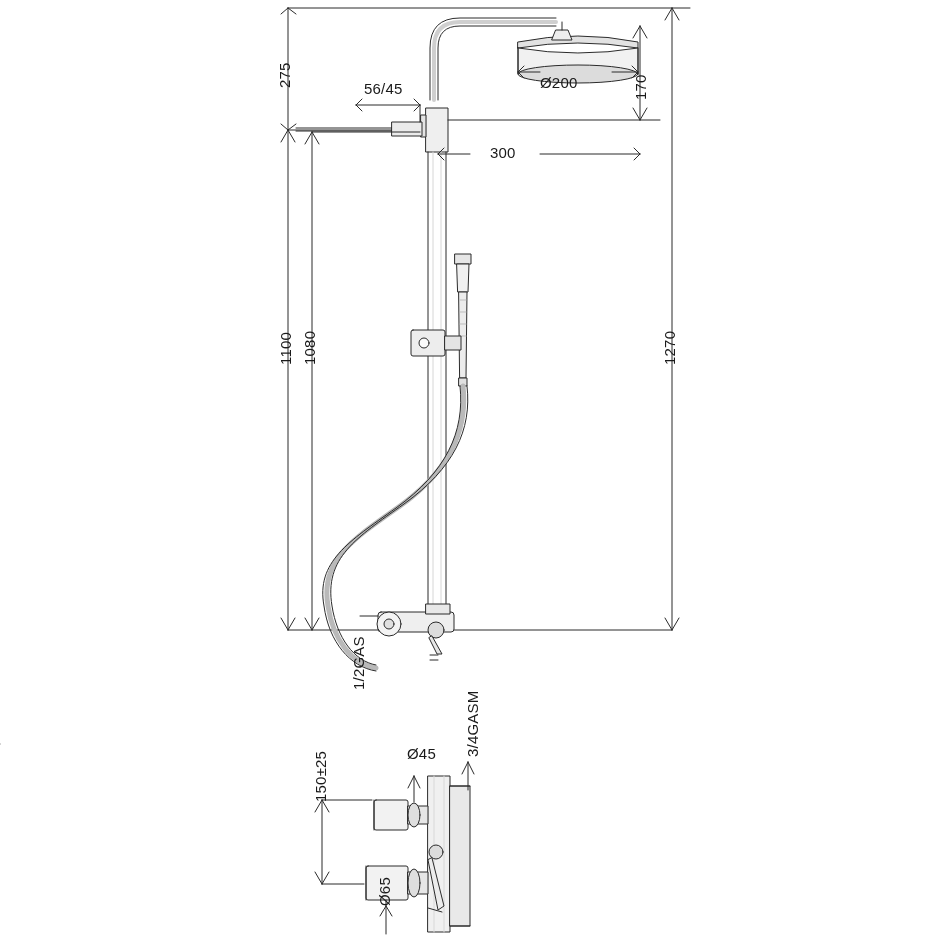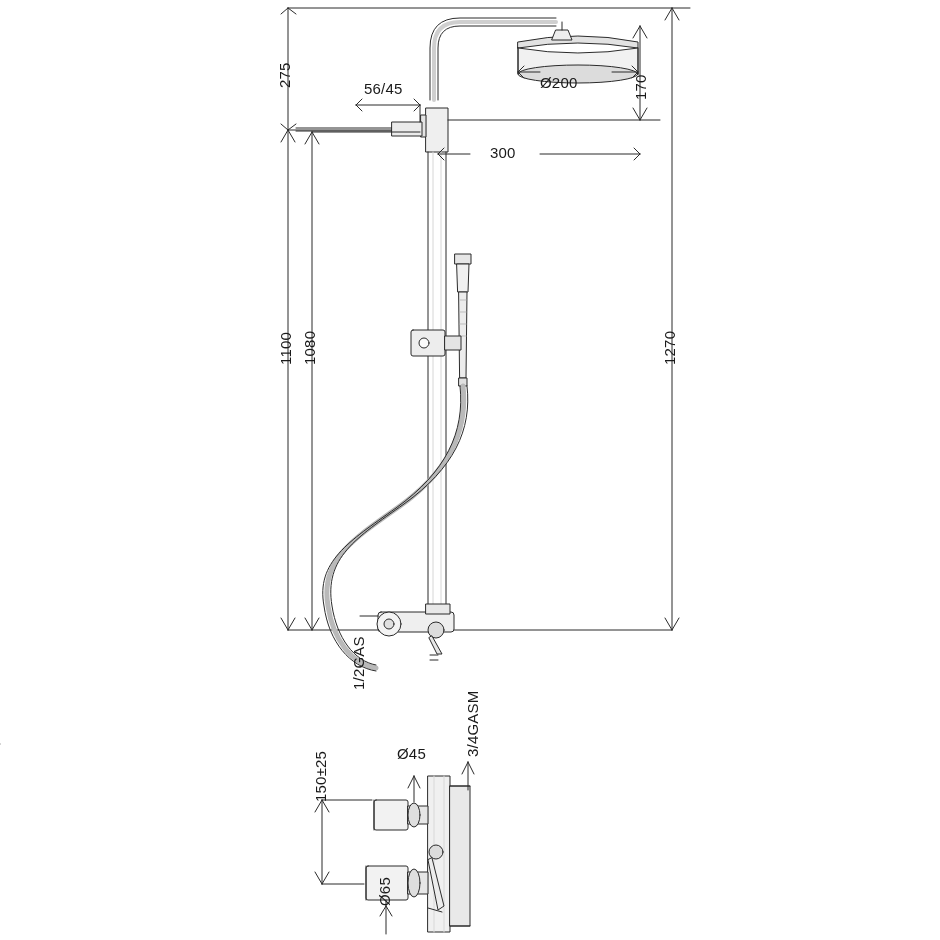--- a/index.html
+++ b/index.html
@@ -243,21 +243,21 @@
   <div class="dim-label" style="left:459px; top:144px;margin-left:31px;">300</div>
 
   <div class="dim-label rot90" style="left:277px; top:365px;">1100</div>
 
   <div class="dim-label rot90" style="left:301px; top:365px;">1080</div>
 
   <div class="dim-label rot90" style="left:661px; top:365px;">1270</div>
 
   <div class="dim-label rot90" style="left:350px; top:690px;">1/2GAS</div>
 
-  <div class="dim-label" style="left:397px; top:745px;">Ø45</div>
+  <div class="dim-label" style="left:407px; top:745px;">Ø45</div>
 
   <div class="dim-label rot90" style="left:464px; top:757px;">3/4GASM</div>
 
   <div class="dim-label rot90" style="left:312px; top:802px;">150±25</div>
 
   <div class="dim-label rot90" style="left:376px; top:906px;">Ø65</div>
 
 </div>
 
 </body></html>

